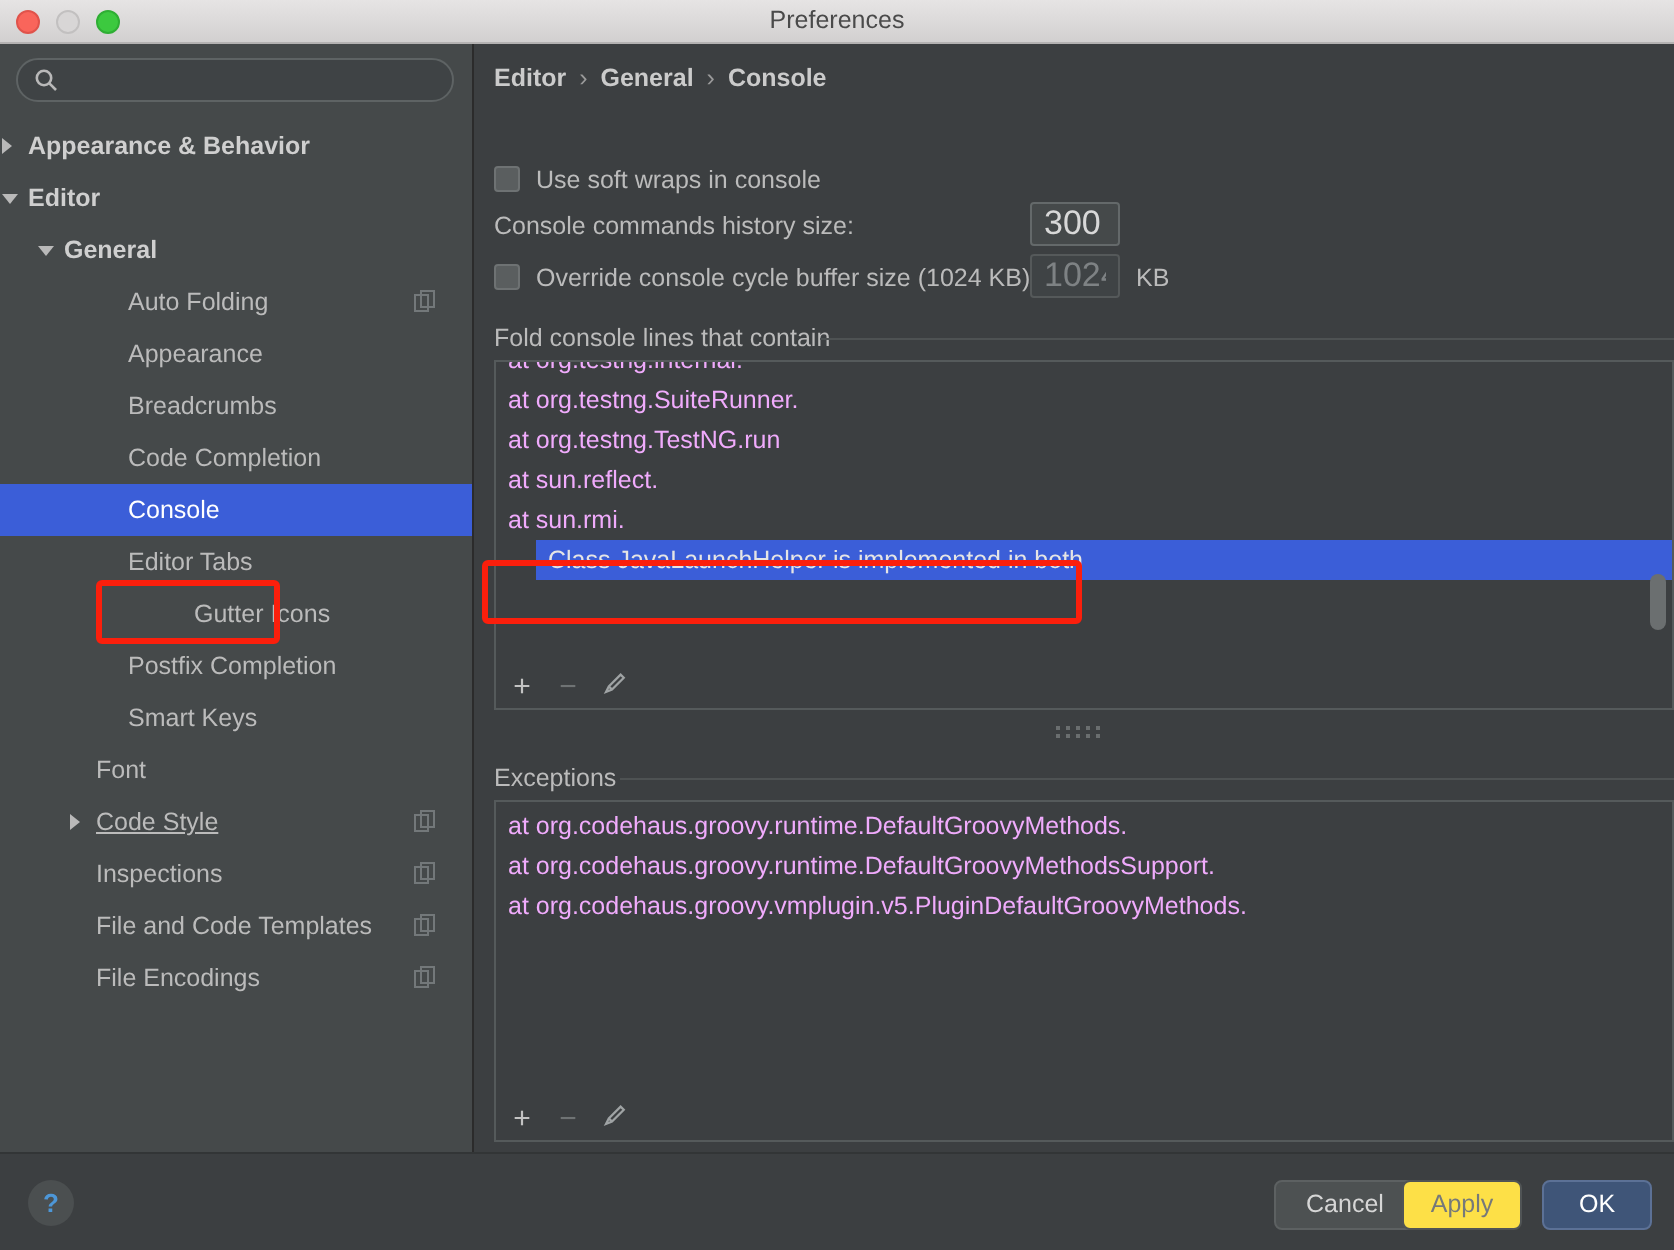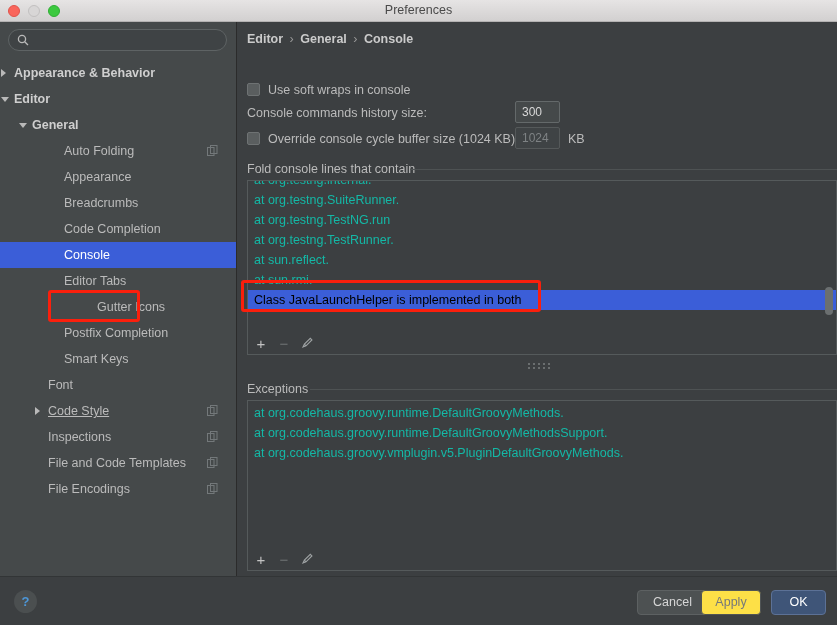--- a/index.html
+++ b/index.html
@@ -162,21 +162,21 @@
     left: 9px; top: 84px;
     font-size: 12.5px;
   }
   .num-field {
     position: absolute;
     box-sizing: border-box;
     background: #45494a;
     border: 1px solid #64696a;
     border-radius: 2px;
     color: #d8d8d8;
-    font-size: 12px;
+    font-size: 17px;
     font-family: "Liberation Sans", sans-serif;
     padding: 0 6px;
     outline: none;
   }
   #history-field { left: 277px; top: 79px; width: 45px; height: 22px; }
   #buffer-field {
     left: 277px; top: 105px; width: 45px; height: 22px;
     color: #7e8284; background: #3f4345; border-color: #55595a;
   }
   .row-override {
@@ -208,24 +208,24 @@
     overflow: hidden;
   }
   #fold-list { left: 9px; top: 158px; width: 590px; height: 154px; }
   #exc-list  { left: 9px; top: 378px; width: 590px; height: 150px; }
   .list-row {
     position: relative;
     height: 20px;
     line-height: 20px;
     padding-left: 6px;
     font-size: 12.5px;
-    color: #14b8a6;
+    color: #f0abfc;
     white-space: nowrap;
   }
-  .list-row.selected { background: #3b5ed8; color: #000000; }
+  .list-row.selected { background: #3b5ed8; color: #e5e5e5; margin-left: 20px; }
   .list-scroll-track {
     position: absolute;
     right: 1px; top: 1px;
     width: 11px; bottom: 1px;
     background: transparent;
   }
   .list-scroll-thumb {
     position: absolute;
     right: 2px;
     width: 8px; height: 28px;
@@ -445,21 +445,20 @@
     <span class="kb-unit">KB</span>
 
     <div class="section-head" style="left:9px; top:140px;">Fold console lines that contain</div>
     <div class="section-line" style="left:172px; top:147px; width:427px;"></div>
 
     <div class="listbox" id="fold-list">
       <div id="fold-rows" style="position: relative; top: -11px;">
           <div class="list-row">at org.testng.internal.</div>
           <div class="list-row">at org.testng.SuiteRunner.</div>
           <div class="list-row">at org.testng.TestNG.run</div>
-          <div class="list-row">at org.testng.TestRunner.</div>
           <div class="list-row">at sun.reflect.</div>
           <div class="list-row">at sun.rmi.</div>
           <div class="list-row selected">Class JavaLaunchHelper is implemented in both</div>
         </div>
       <div class="list-scroll-track">
         <div class="list-scroll-thumb" style="top:105px;"></div>
       </div>
     </div>
 
     <div class="list-toolbar" id="fold-toolbar">

